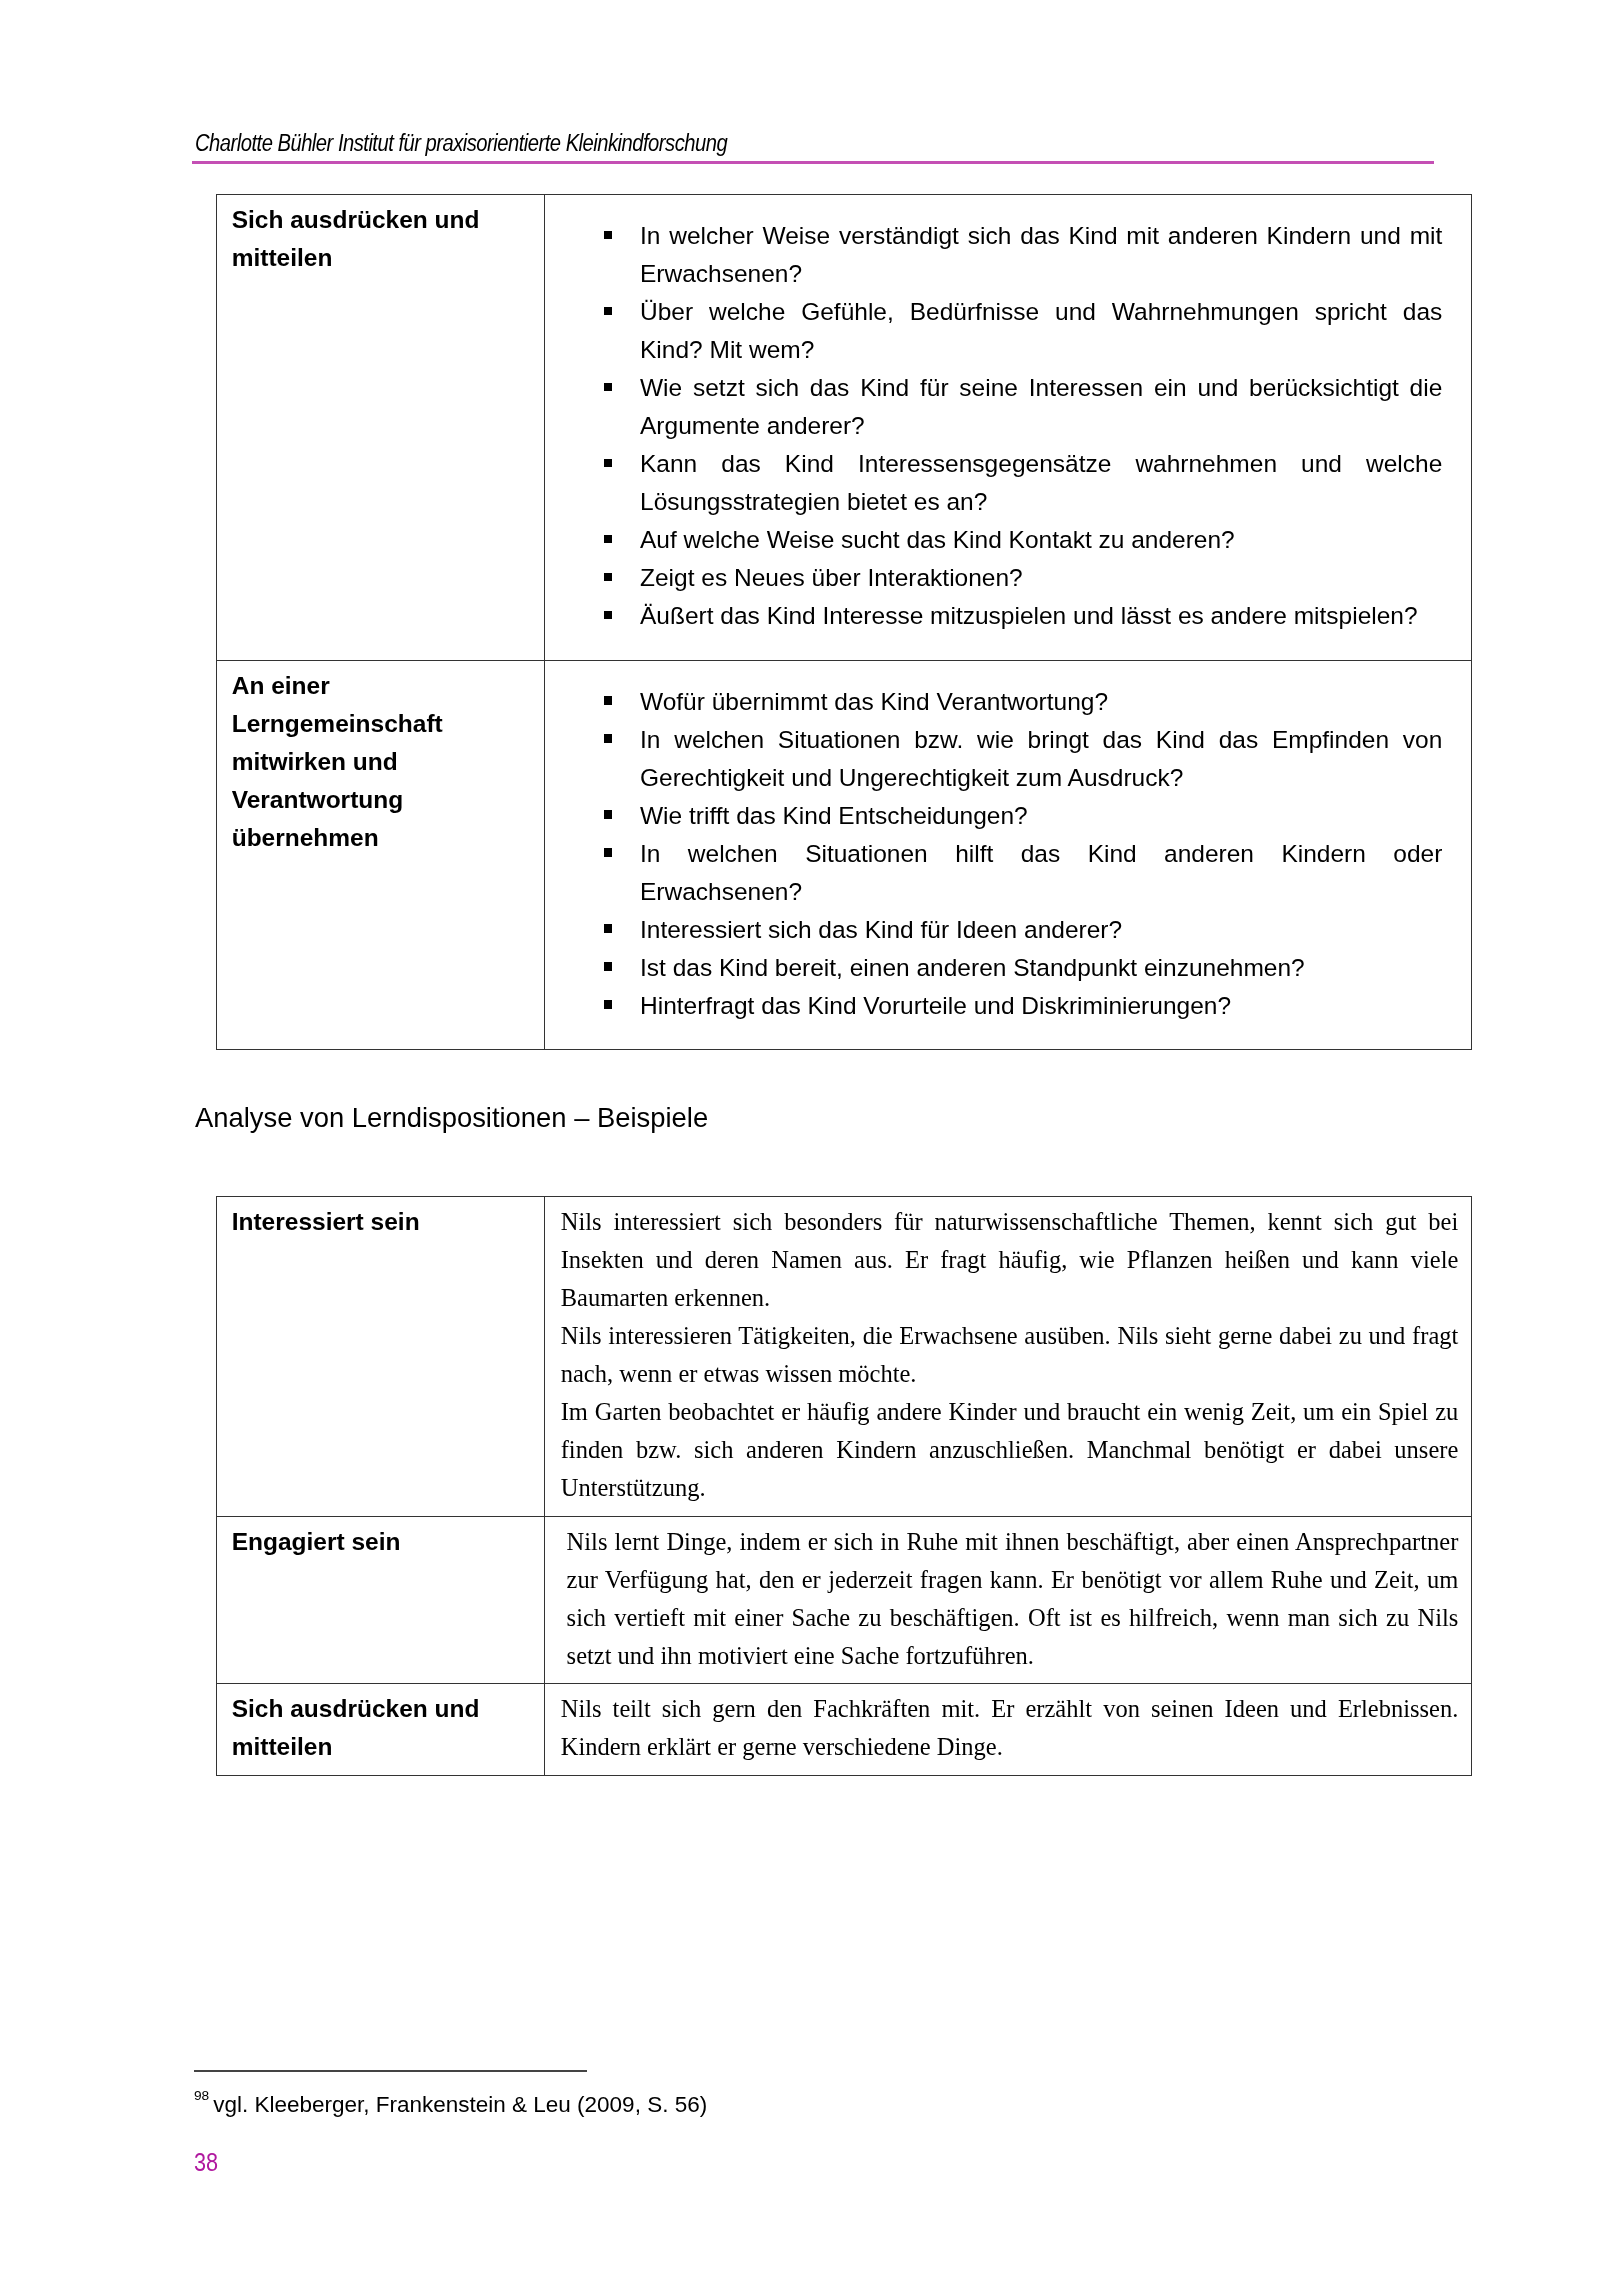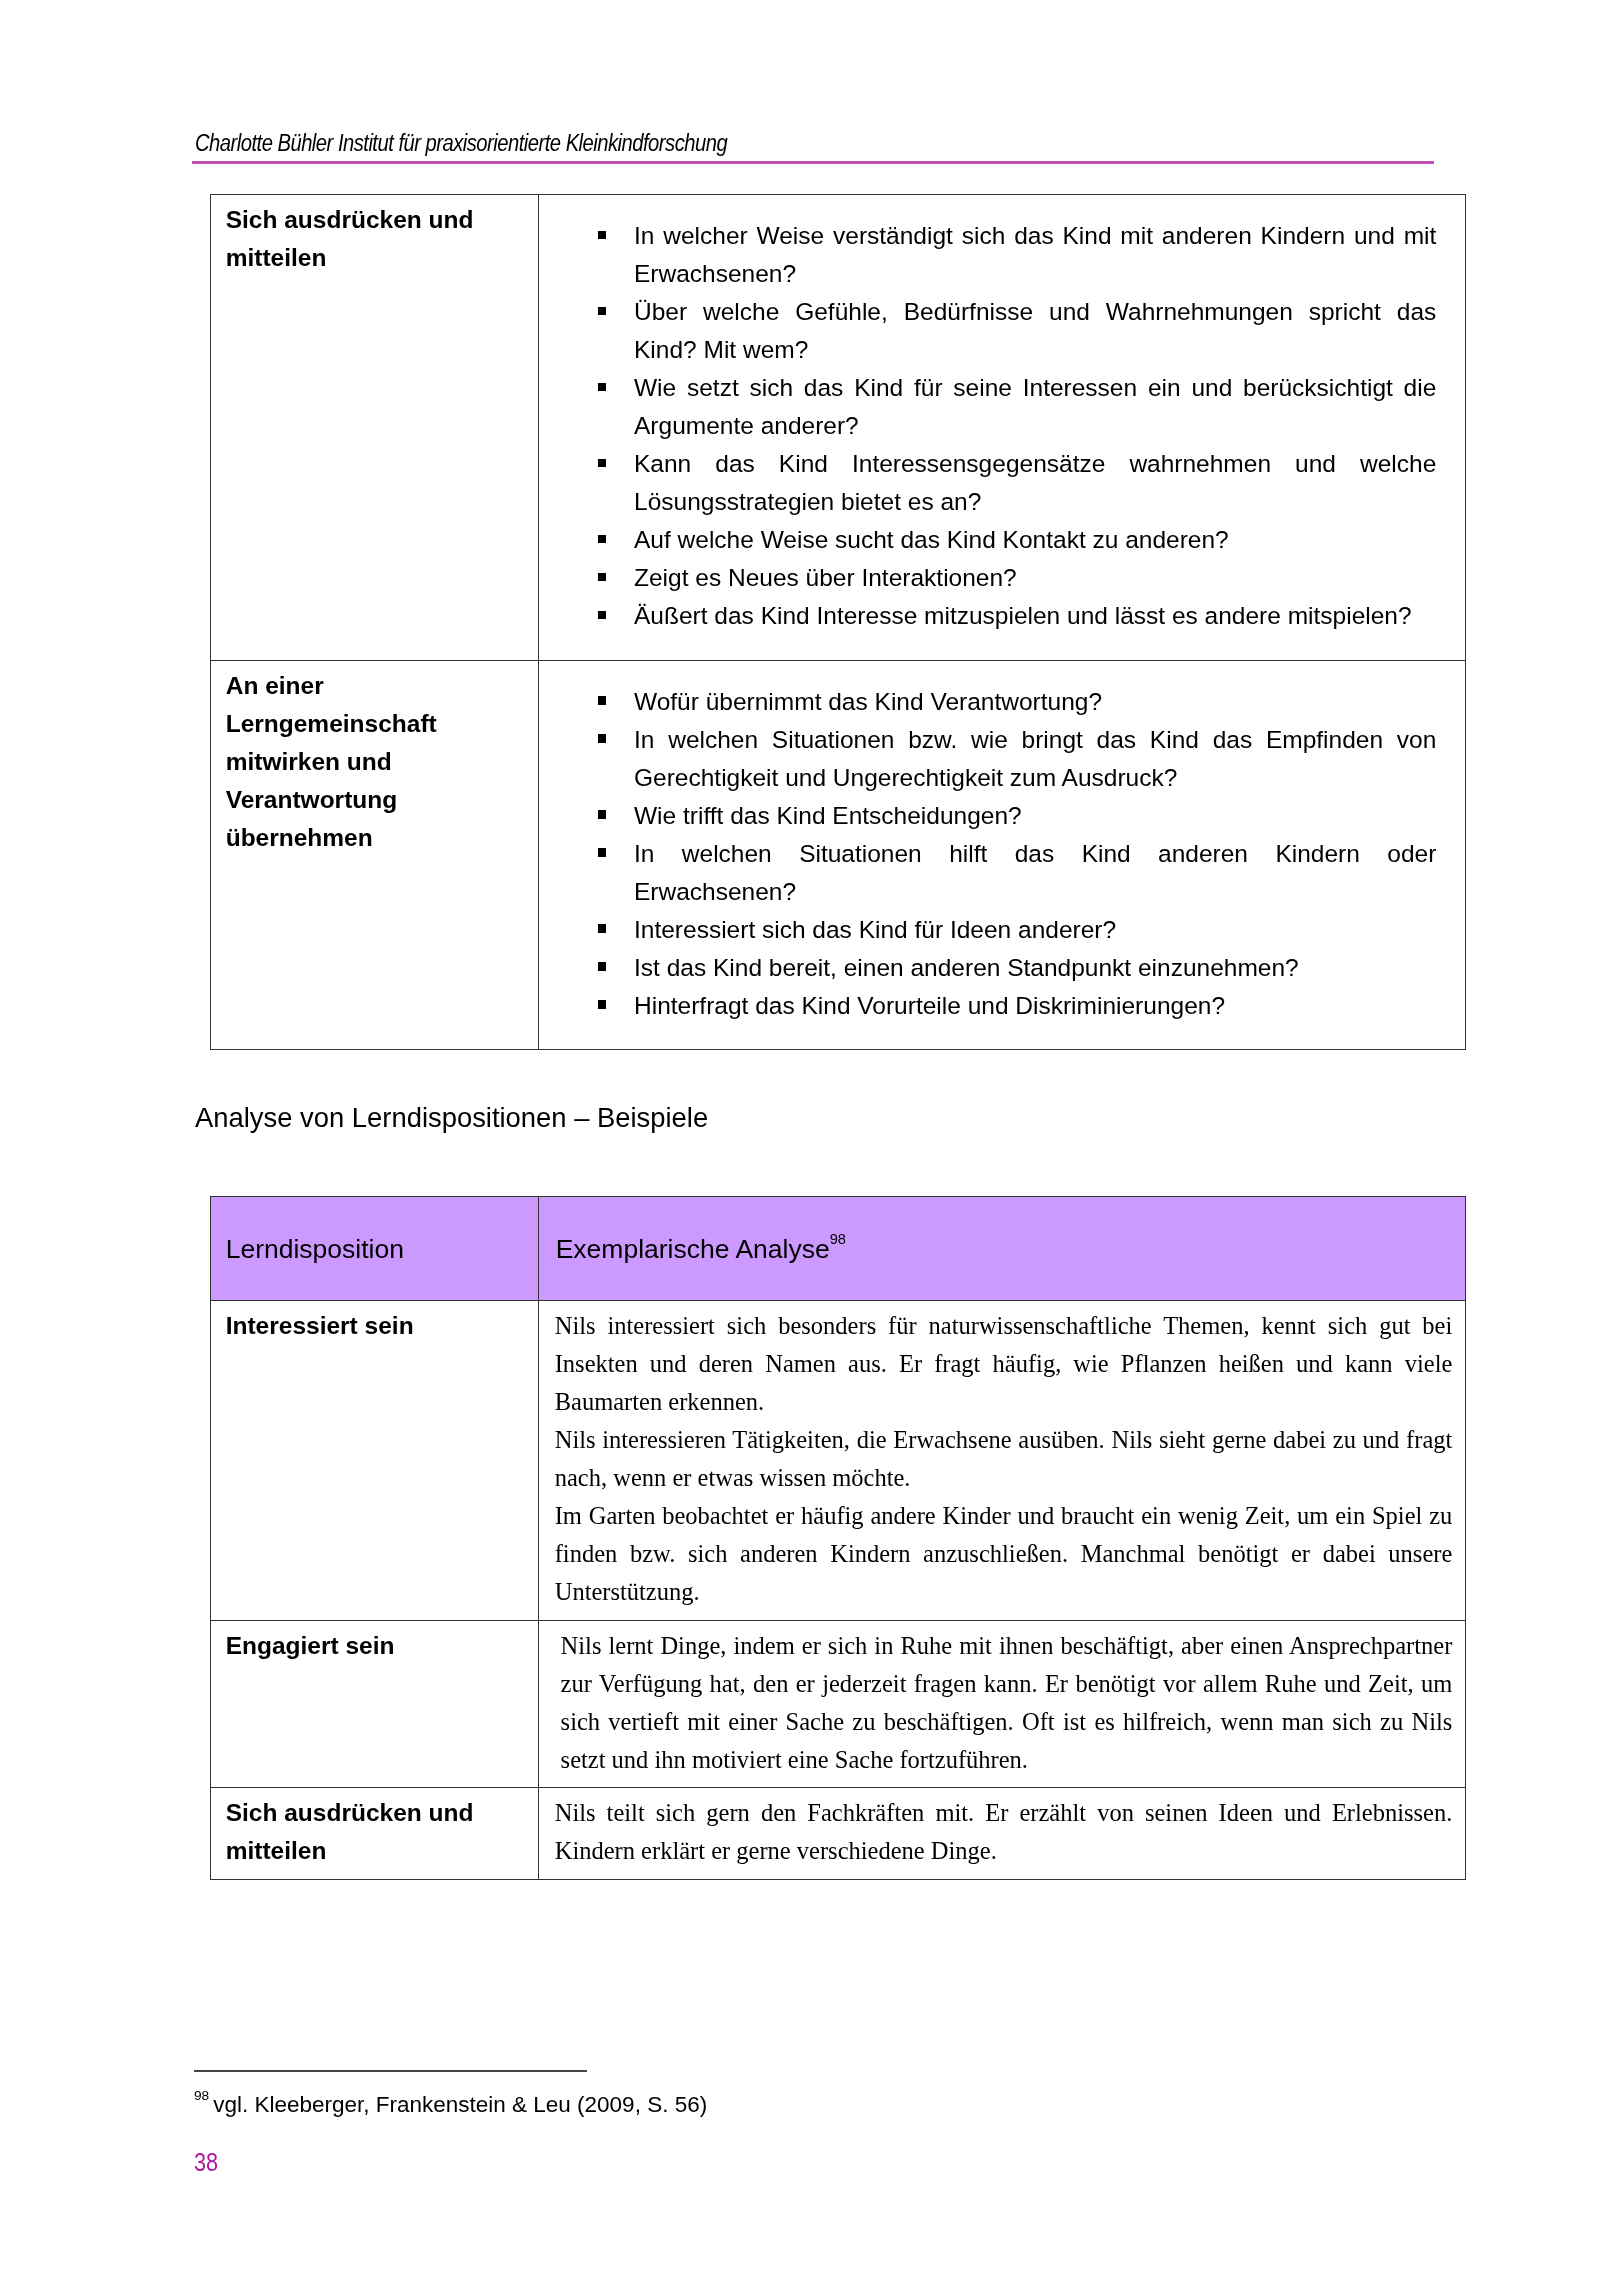--- a/index.html
+++ b/index.html
@@ -10,21 +10,21 @@
   .running-header {
     position: absolute; left: 195px; top: 130px;
     font-style: italic; font-size: 23.5px; letter-spacing: -0.6px;
     transform: scaleX(0.86); transform-origin: left top; white-space: nowrap;
   }
   .header-rule {
     position: absolute; left: 192px; top: 161px; width: 1242px; height: 2.9px;
     background: #c44fb4;
   }
   table.grid {
-    position: absolute; left: 210px; width: 1256px;
+    position: absolute; left: 216px; width: 1256px;
     border-collapse: collapse; table-layout: fixed;
     font-size: 24.5px; line-height: 38px;
   }
   table.grid td {
     border: 1.5px solid #333; vertical-align: top; padding: 16px;
   }
   table.grid col.c1 { width: 328px; }
   table.grid col.c2 { width: 927px; }
   .t1 { top: 194px; }
   .label-cell { font-weight: bold; padding: 5.9px 9.8px 0 14.7px !important; }
@@ -99,24 +99,20 @@
   </table>
 
 <div class="section-heading">Analyse von Lerndispositionen – Beispiele</div>
 
 <table class="grid t2">
   <colgroup>
       <col class="c1">
       <col class="c2">
     </colgroup>
   <tbody>
-      <tr class="hdr">
-    <td class="h1">Lerndisposition</td>
-    <td class="h2"><span>Exemplarische Analyse</span><sup>98</sup></td>
-  </tr>
   <tr>
     <td class="label-cell">Interessiert sein</td>
     <td class="desc">
       <p>Nils interessiert sich besonders für naturwissenschaftliche Themen, kennt sich gut bei Insekten und deren Namen aus. Er fragt häufig, wie Pflanzen heißen und kann viele Baumarten erkennen.</p>
       <p>Nils interessieren Tätigkeiten, die Erwachsene ausüben. Nils sieht gerne dabei zu und fragt nach, wenn er etwas wissen möchte.</p>
       <p>Im Garten beobachtet er häufig andere Kinder und braucht ein wenig Zeit, um ein Spiel zu finden bzw. sich anderen Kindern anzuschließen. Manchmal benötigt er dabei unsere Unterstützung.</p>
     </td>
   </tr>
   <tr>
     <td class="label-cell">Engagiert sein</td>

